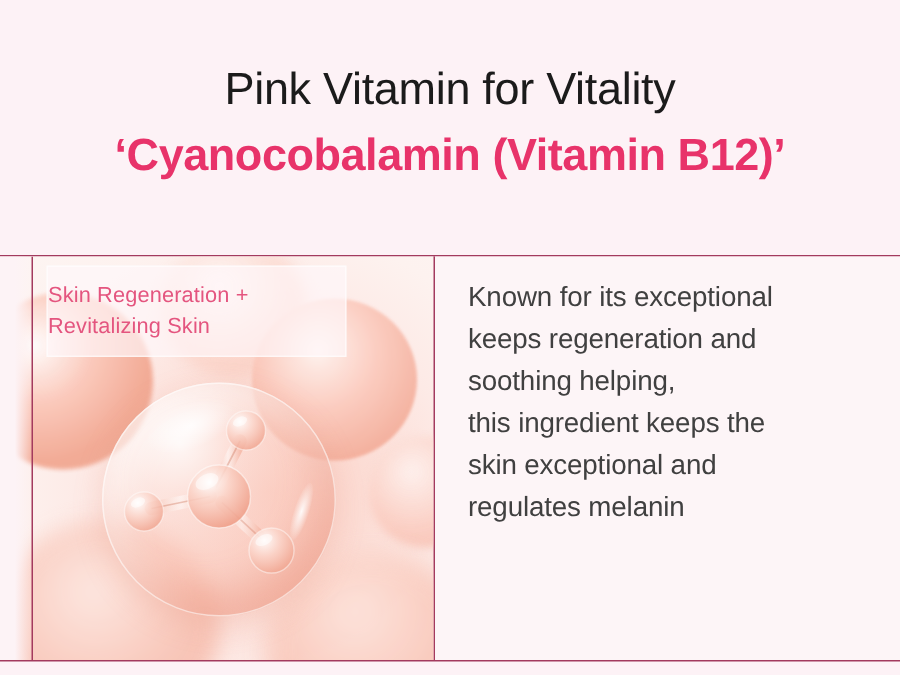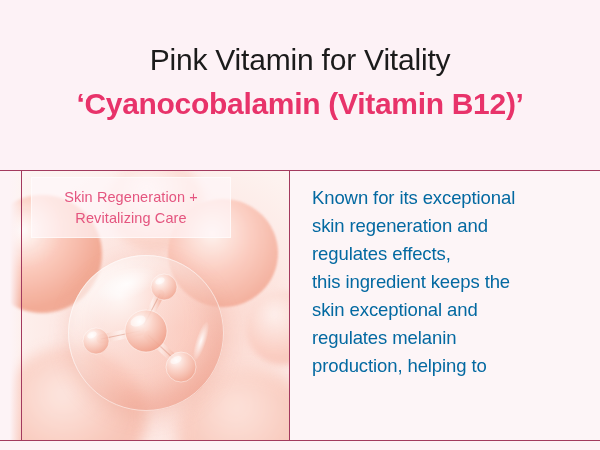--- a/index.html
+++ b/index.html
@@ -206,21 +206,21 @@
     position: absolute;
     left: 31px;
     top: 6px;
     width: 200px;
     height: 61px;
     box-sizing: border-box;
     background: rgba(255,248,250,.66);
     border: 1px solid rgba(255,255,255,.58);
     display: flex;
     flex-direction: column;
-    align-items: center;
+    align-items: flex-start;
     justify-content: center;
     z-index: 8;
   }
   .badge-line {
     font-size: 14.5px;
     line-height: 1.42;
     color: #e4557f;
     font-weight: 400;
     letter-spacing: .1px;
     white-space: nowrap;
@@ -232,21 +232,21 @@
     flex: 1;
     height: 269px;
     box-sizing: border-box;
     background: #fdf5f7;
     padding: 13px 12px 0 22px;
   }
   .copy p {
     margin: 0;
     font-size: 18.5px;
     line-height: 1.515;
-    color: #0369a1;
+    color: #404040;
     font-weight: 400;
     letter-spacing: -0.1px;
   }
 </style>
 </head>
 <body>
 
 <div class="poster">
 
   <div class="header">
@@ -315,32 +315,31 @@
           <circle cx="113" cy="112" r="15" fill="none" stroke="#ffffff" stroke-opacity=".45" stroke-width="1"></circle>
           <ellipse cx="108" cy="105" rx="6" ry="3.4" fill="#ffffff" opacity=".5" transform="rotate(-24 108 105)"></ellipse>
         </g>
       </svg>
 
       <div class="sphere-gloss"></div>
       <div class="sphere-hi"></div>
 
       <div class="badge">
         <span class="badge-line">Skin Regeneration +</span>
-        <span class="badge-line">Revitalizing Care</span>
+        <span class="badge-line">Revitalizing Skin</span>
       </div>
 
       <div class="visual-edge-left"></div>
       <div class="visual-rail"></div>
     </div>
 
     <div class="copy">
       <p>Known for its exceptional</p>
-      <p>skin regeneration and</p>
-      <p>regulates effects,</p>
+      <p>keeps regeneration and</p>
+      <p>soothing helping,</p>
       <p>this ingredient keeps the</p>
       <p>skin exceptional and</p>
       <p>regulates melanin</p>
-      <p>production, helping to</p>
     </div>
   </div>
 
   <div class="rule rule-bottom"></div>
 </div>
 
 </body></html>

